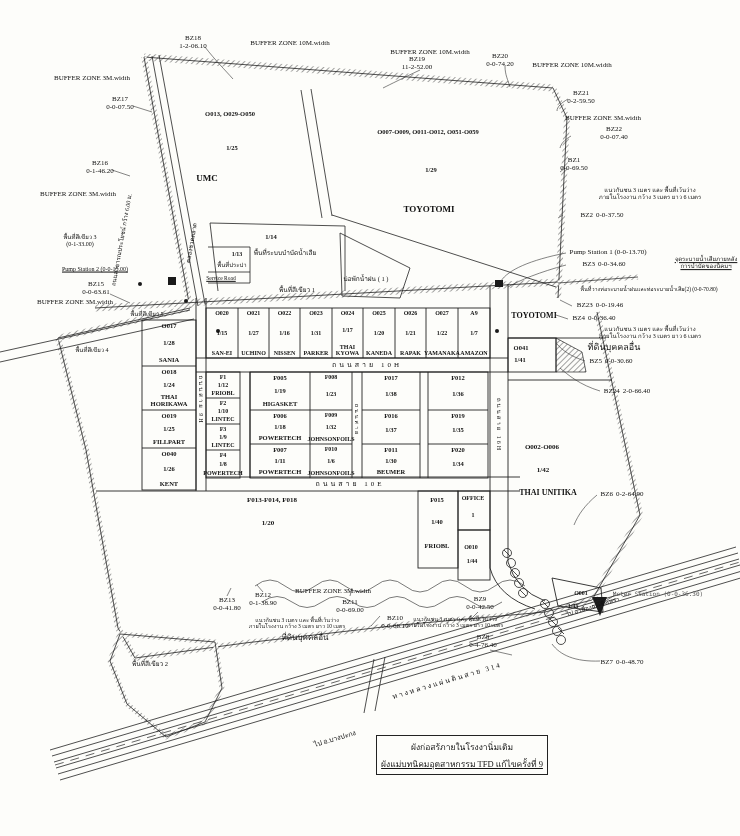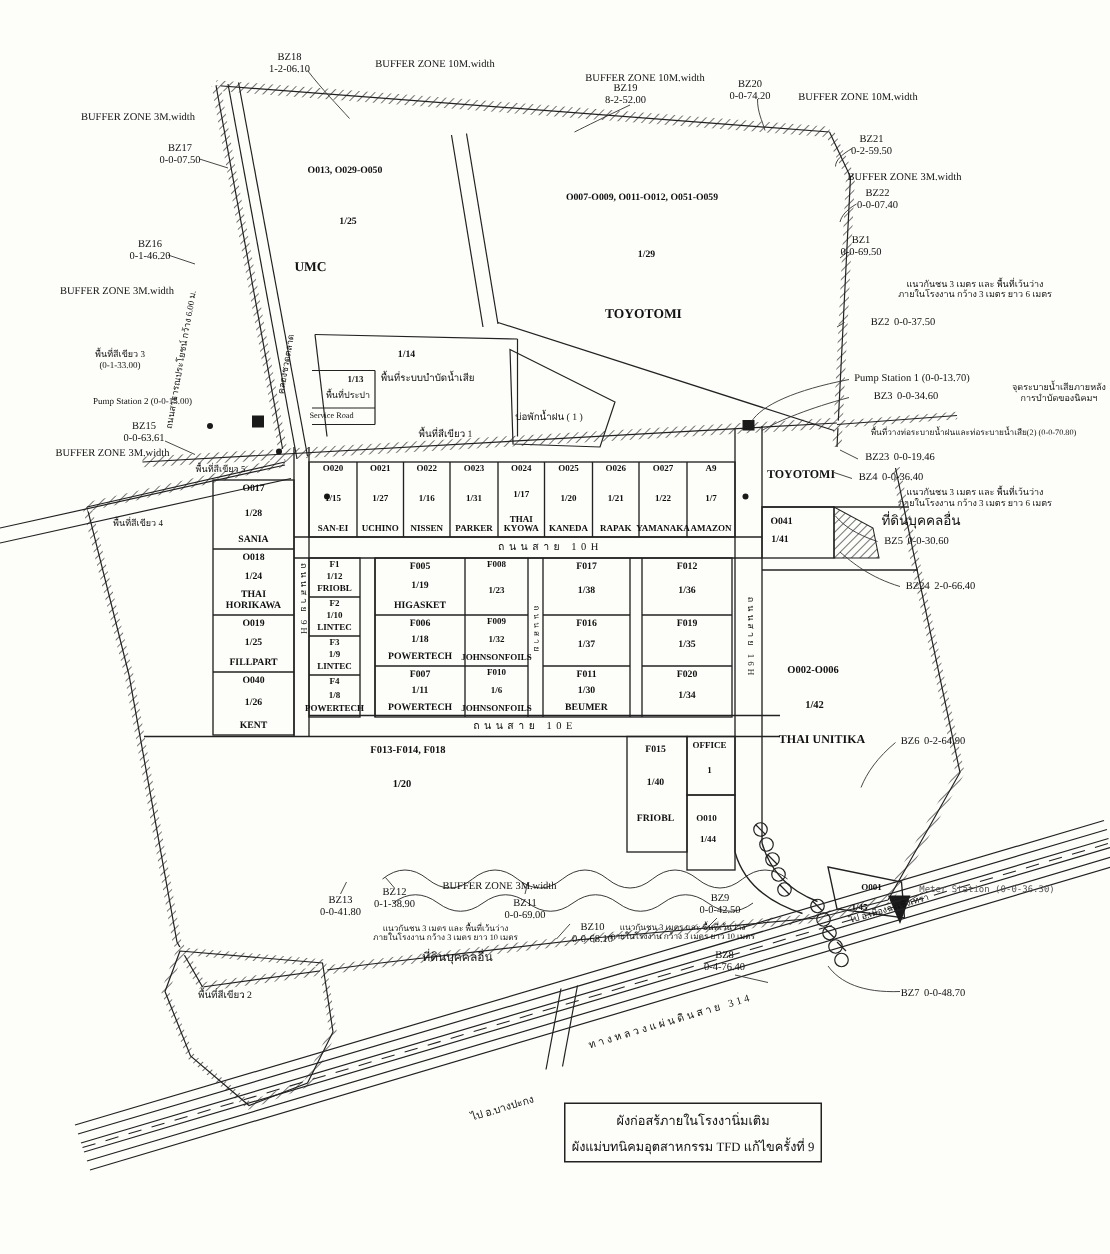--- a/index.html
+++ b/index.html
@@ -10,21 +10,21 @@
   .cal{text-align:center;}
   .cal div{white-space:nowrap;}
   .bzi span+span{margin-left:3px;}
   .s5{font-size:5.5px}.s6{font-size:6px}.s65{font-size:6.5px}.s7{font-size:7px}.s8{font-size:8px}.s9{font-size:9px}
   .b{font-weight:bold}
   .gy{color:#555;font-family:"DejaVu Sans Mono",monospace;}
   .sp{letter-spacing:3px}
   .r80{transform:translate(-50%,-50%) rotate(-80deg);}
   .r90{transform:translate(-50%,-50%) rotate(90deg);letter-spacing:2px;}
   .rhw{transform:translate(-50%,-50%) rotate(-16.5deg);}
-  .ul{}
+  .ul{text-decoration:underline;}
   .cell{position:absolute;display:flex;flex-direction:column;justify-content:space-between;align-items:center;
         box-sizing:border-box;padding:3px 0;font-weight:bold;font-size:6.5px;text-align:center;line-height:1;}
   .cell span{display:block;}
   .cell.small{font-size:6px;padding:2px 0;}
   .tbox{position:absolute;left:376px;top:735px;width:170px;height:38px;border:1px solid #222;
         display:flex;flex-direction:column;justify-content:center;align-items:center;gap:3px;font-size:8.5px;background:#fdfdfa;}
 </style>
 </head>
 <body>
 
@@ -208,33 +208,33 @@
 </svg>
 
 <div class="lb cal" style="left:193px;top:42px">
       <div>BZ18</div>
       <div>1-2-06.10</div>
     </div>
 <div class="lb" style="left:290px;top:43px">BUFFER ZONE 10M.width</div>
 <div class="lb" style="left:430px;top:52px">BUFFER ZONE 10M.width</div>
 <div class="lb cal" style="left:417px;top:63px">
       <div>BZ19</div>
-      <div>8-2-52.00</div>
+      <div>11-2-52.00</div>
     </div>
 <div class="lb cal" style="left:500px;top:60px">
       <div>BZ20</div>
       <div>0-0-74.20</div>
     </div>
 <div class="lb" style="left:572px;top:65px">BUFFER ZONE 10M.width</div>
 <div class="lb cal" style="left:581px;top:97px">
       <div>BZ21</div>
       <div>0-2-59.50</div>
     </div>
 <div class="lb" style="left:603px;top:118px">BUFFER ZONE 3M.width</div>
-<div class="lb cal" style="left:585px;top:133px">
+<div class="lb cal" style="left:614px;top:133px">
       <div>BZ22</div>
       <div>0-0-07.40</div>
     </div>
 <div class="lb" style="left:92px;top:78px">BUFFER ZONE 3M.width</div>
 <div class="lb cal" style="left:120px;top:103px">
       <div>BZ17</div>
       <div>0-0-07.50</div>
     </div>
 
 <div class="lb s65 b" style="left:230px;top:114px">O013, O029-O050</div>

